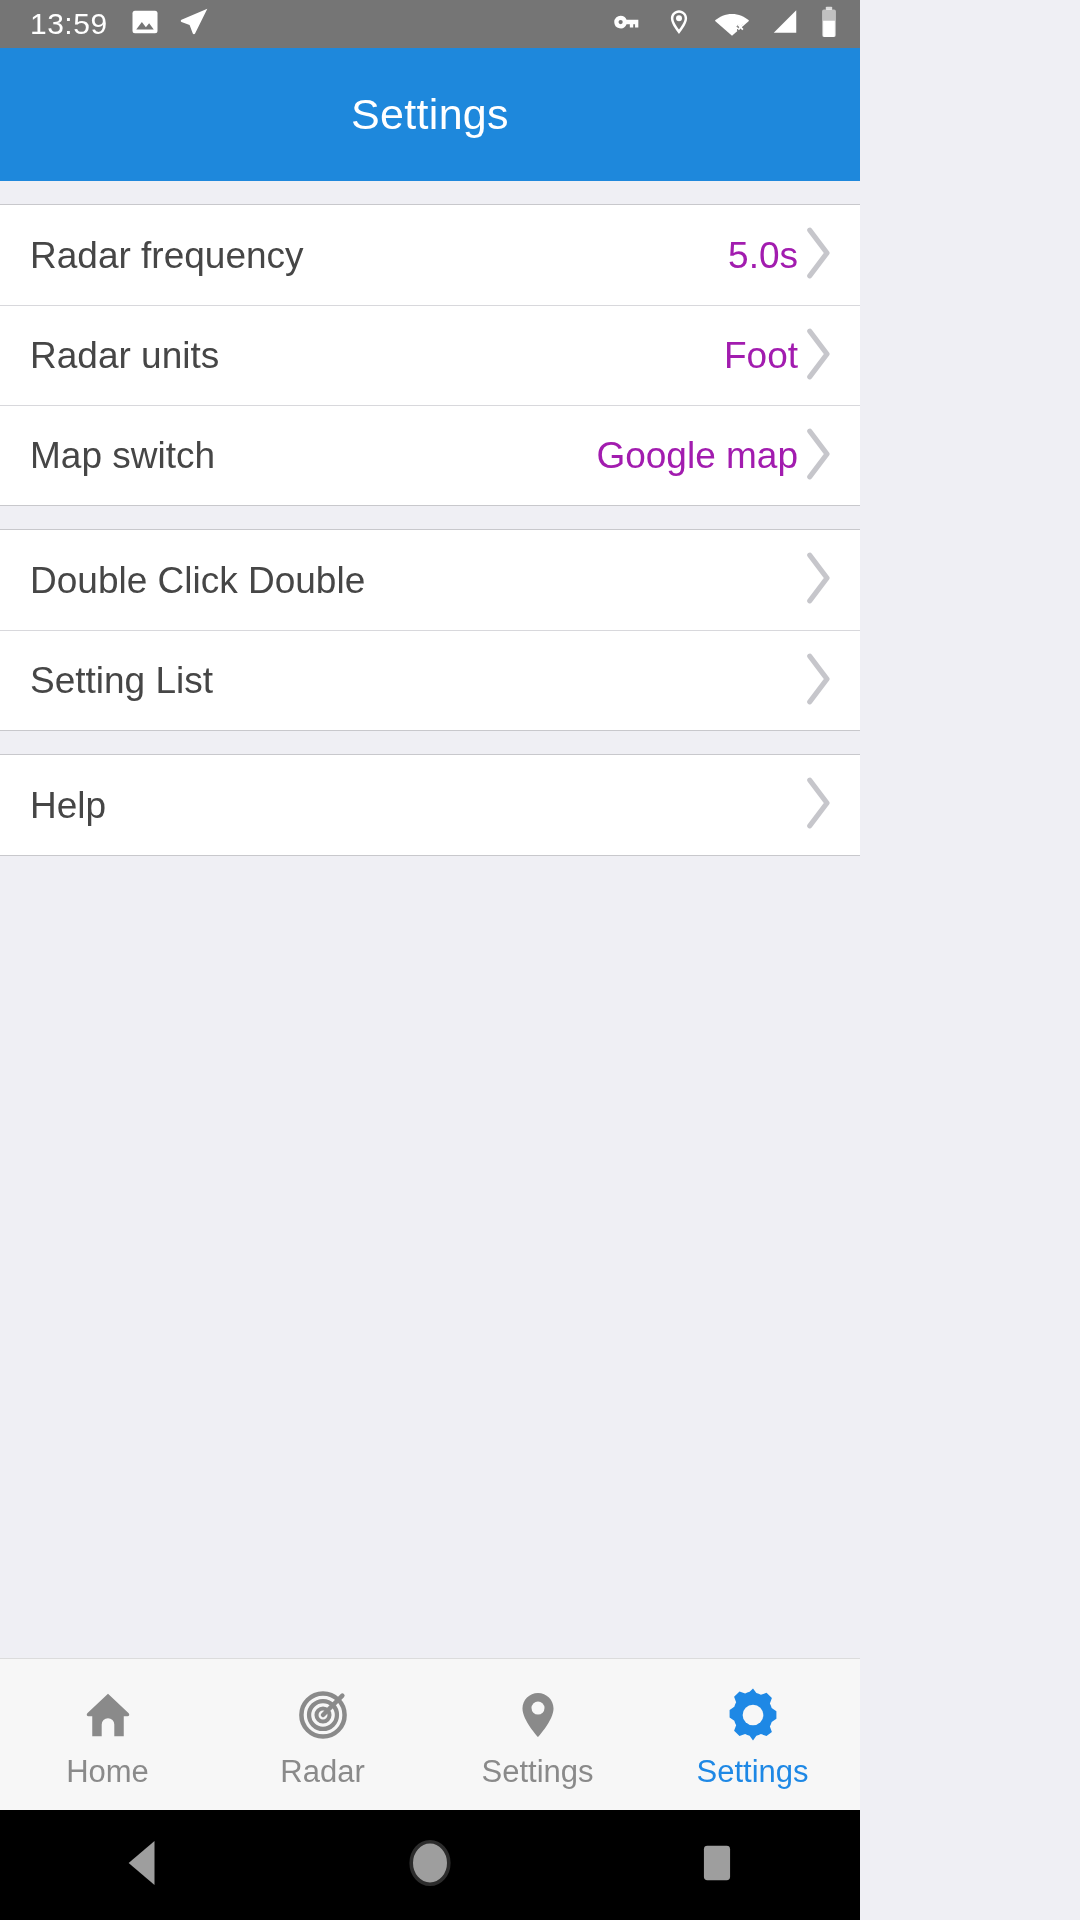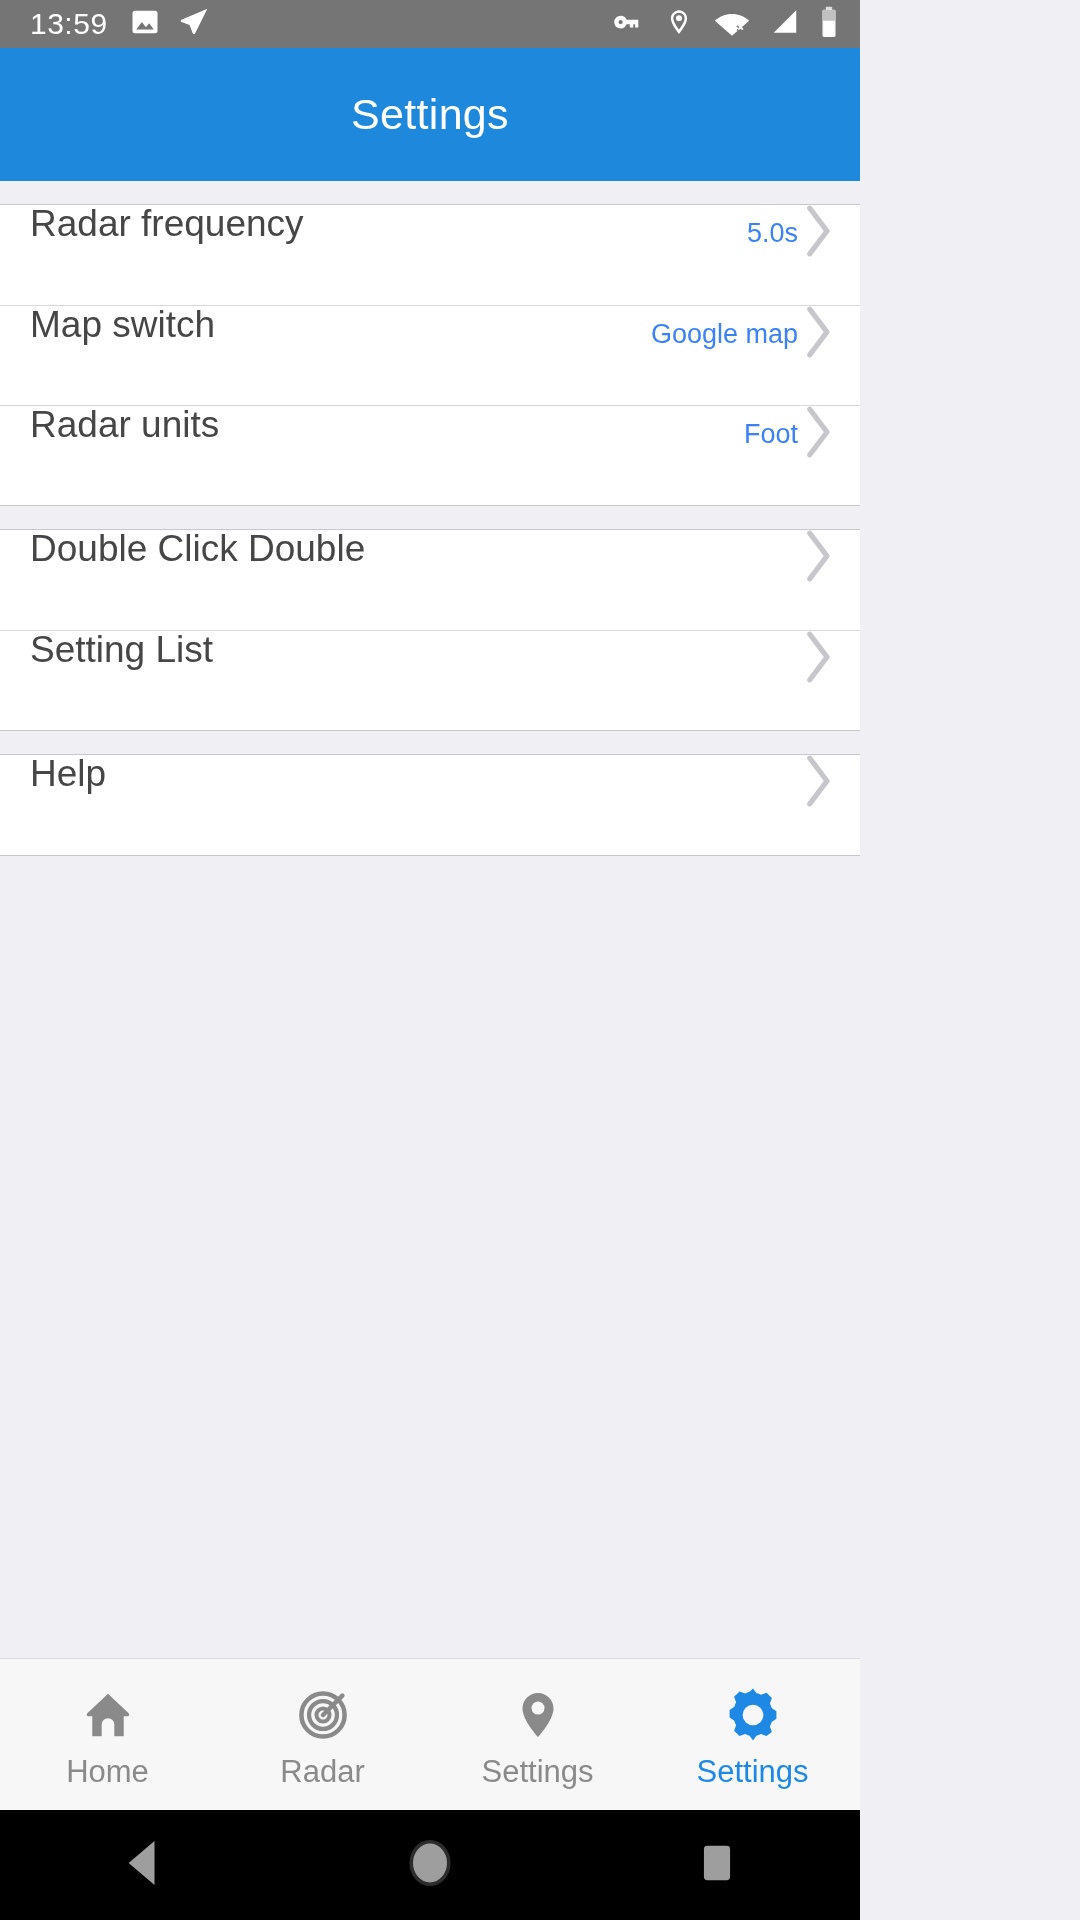--- a/index.html
+++ b/index.html
@@ -31,28 +31,28 @@
   .appbar-title { color:#fff; font-size:43px; font-weight:400; letter-spacing:.3px; }
 
   
   .content { flex:1 1 auto; background:#EFEFF4; overflow:hidden; }
 
   .group-gap { height:23px; background:#EFEFF4; }
   .group { background:#fff; border-top:1px solid #C8C8CC; border-bottom:1px solid #C8C8CC; }
 
   .row {
     height:100px; background:#fff;
-    display:flex; align-items:flex-start;
+    display:flex; align-items:center;
     padding:0 26px 0 30px;
     position:relative;
   }
   .row + .row { border-top:1px solid #D8D8DC; }
   .row-label { font-size:37px; color:#464646; line-height:1; }
   .row-right { margin-left:auto; display:flex; align-items:center; gap:6px; }
-  .row-value { font-size:27px; color:#3b82f6; line-height:1; }
+  .row-value { font-size:37px; color:#a21caf; line-height:1; }
   .chev { display:block; flex:0 0 auto; }
 
   
   .tabbar {
     flex:0 0 152px; background:#F7F7F7;
     border-top:1px solid #DCDCDC;
     display:flex; align-items:stretch;justify-content:space-between;
   }
   .tab {
     flex:1 1 0; display:flex; flex-direction:column;
@@ -142,34 +142,34 @@
         <span class="row-right">
           <span class="row-value">5.0s</span>
           <span class="chev">
             <svg width="30" height="52" viewBox="0 0 14 26">
                 <path d="M2.4 1.6L11 13l-8.6 11.4" fill="none" stroke="#C6C6CB" stroke-width="2.6" stroke-linecap="round" stroke-linejoin="round"></path>
               </svg>
           </span>
         </span>
       </div>
       <div class="row">
+        <span class="row-label">Radar units</span>
+        <span class="row-right">
+          <span class="row-value">Foot</span>
+          <span class="chev">
+            <svg width="30" height="52" viewBox="0 0 14 26">
+                <path d="M2.4 1.6L11 13l-8.6 11.4" fill="none" stroke="#C6C6CB" stroke-width="2.6" stroke-linecap="round" stroke-linejoin="round"></path>
+              </svg>
+          </span>
+        </span>
+      </div>
+      <div class="row">
         <span class="row-label">Map switch</span>
         <span class="row-right">
           <span class="row-value">Google map</span>
-          <span class="chev">
-            <svg width="30" height="52" viewBox="0 0 14 26">
-                <path d="M2.4 1.6L11 13l-8.6 11.4" fill="none" stroke="#C6C6CB" stroke-width="2.6" stroke-linecap="round" stroke-linejoin="round"></path>
-              </svg>
-          </span>
-        </span>
-      </div>
-      <div class="row">
-        <span class="row-label">Radar units</span>
-        <span class="row-right">
-          <span class="row-value">Foot</span>
           <span class="chev">
             <svg width="30" height="52" viewBox="0 0 14 26">
                 <path d="M2.4 1.6L11 13l-8.6 11.4" fill="none" stroke="#C6C6CB" stroke-width="2.6" stroke-linecap="round" stroke-linejoin="round"></path>
               </svg>
           </span>
         </span>
       </div>
     </div>
 
     <div class="group-gap"></div>

